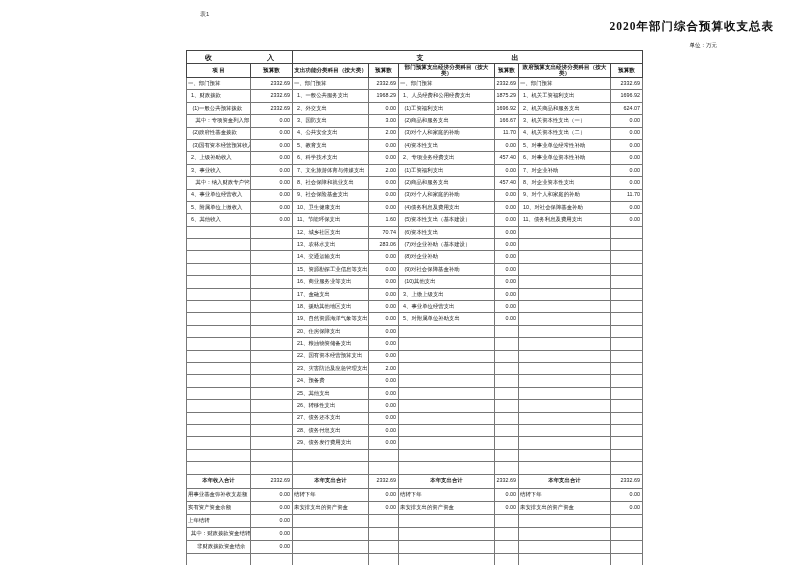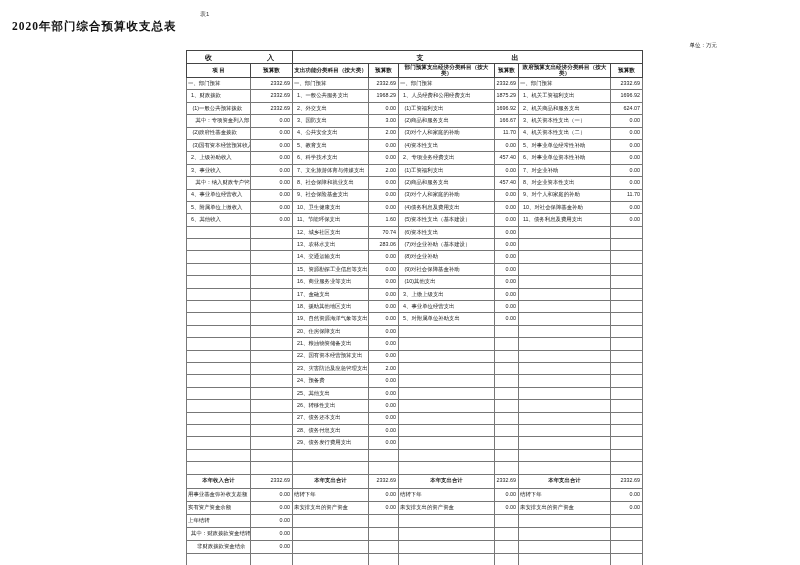--- a/index.html
+++ b/index.html
@@ -1,19 +1,19 @@
 <!DOCTYPE html>
 <html><head>
 <meta charset="utf-8">
 <style>
   html,body{margin:0;padding:0;background:#fff;}
   .page{position:relative;width:800px;height:565px;background:#ffffff;overflow:hidden;
         font-family:"Liberation Sans",sans-serif;color:#1a1a1a;}
   .tag{position:absolute;left:200px;top:10px;font-size:6px;color:#333;}
-  .title{position:absolute;left:12px;top:19px;width:772px;text-align:left;
+  .title{position:absolute;left:2px;top:19px;width:772px;text-align:right;
          font-size:11.5px;font-weight:bold;letter-spacing:1px;color:#111;
          font-family:"Liberation Serif","DejaVu Serif",serif;}
   .unit{position:absolute;right:83px;top:42px;font-size:5.5px;color:#222;}
   .sheet{position:absolute;left:186px;top:50px;}
   table{border-collapse:collapse;table-layout:fixed;width:456px;font-size:5.4px;border:1px solid #222;}
   td,th{border:0.5px solid #777;padding:0 1px;overflow:hidden;vertical-align:middle;}
   th{font-weight:bold;text-align:center;border-color:#444;height:13px;font-size:5.6px;line-height:1;}
   th.grp{height:12px;font-size:7px;}
   .sp2{letter-spacing:55px;margin-right:-55px;display:inline-block;}
   .sp6{letter-spacing:88px;margin-right:-88px;display:inline-block;}

